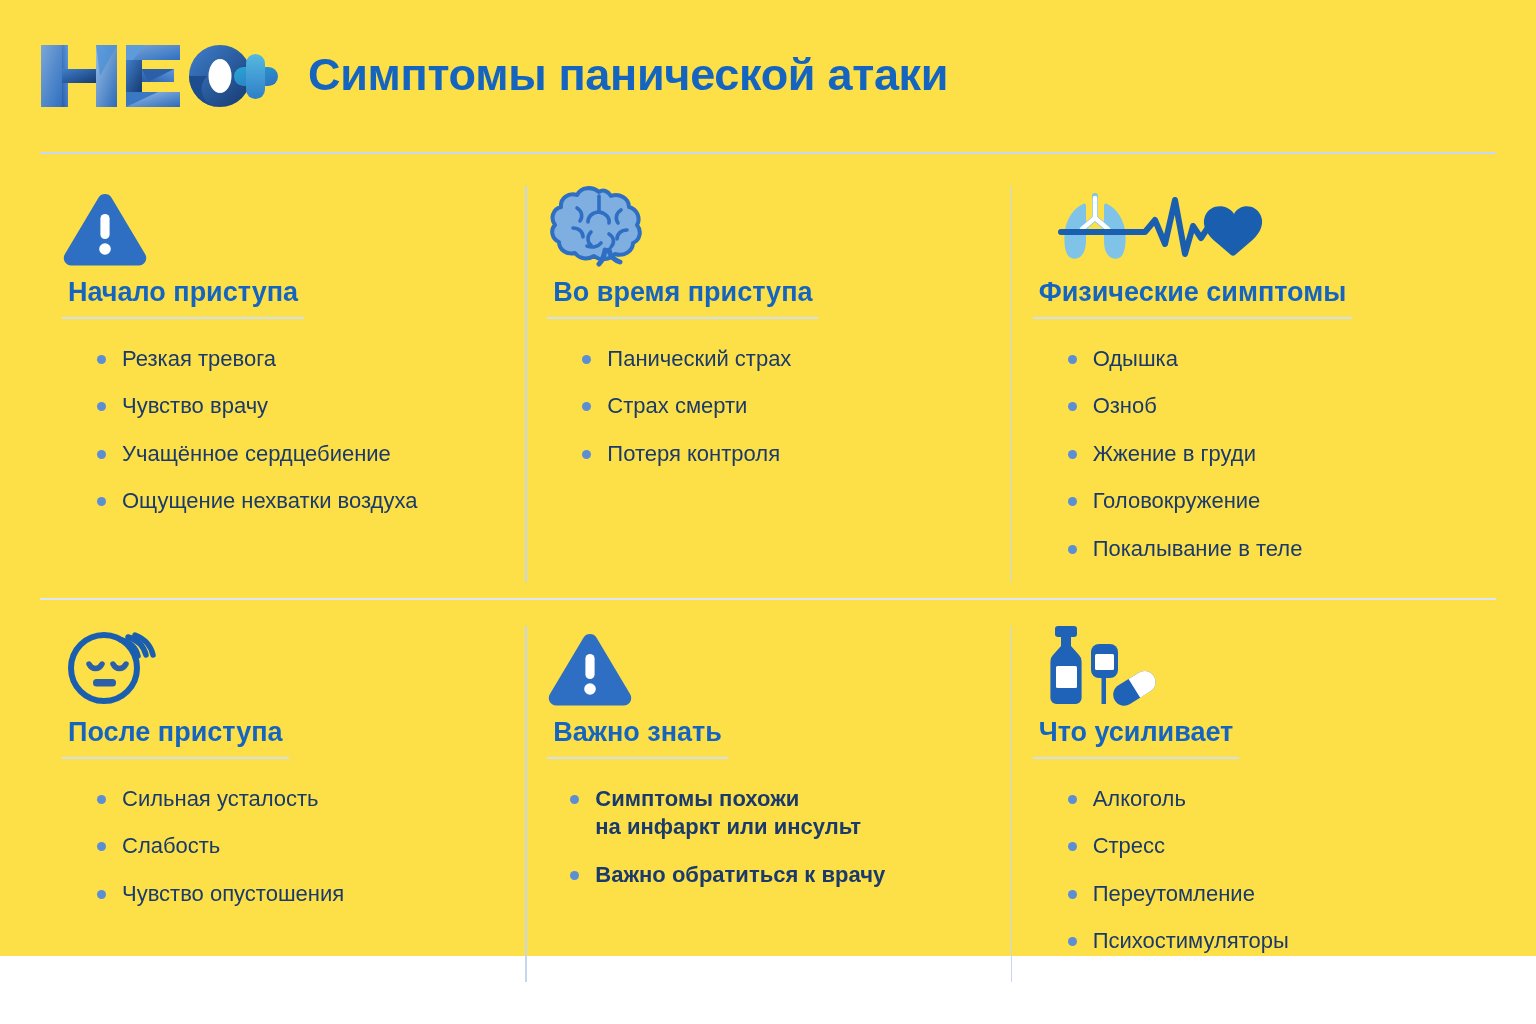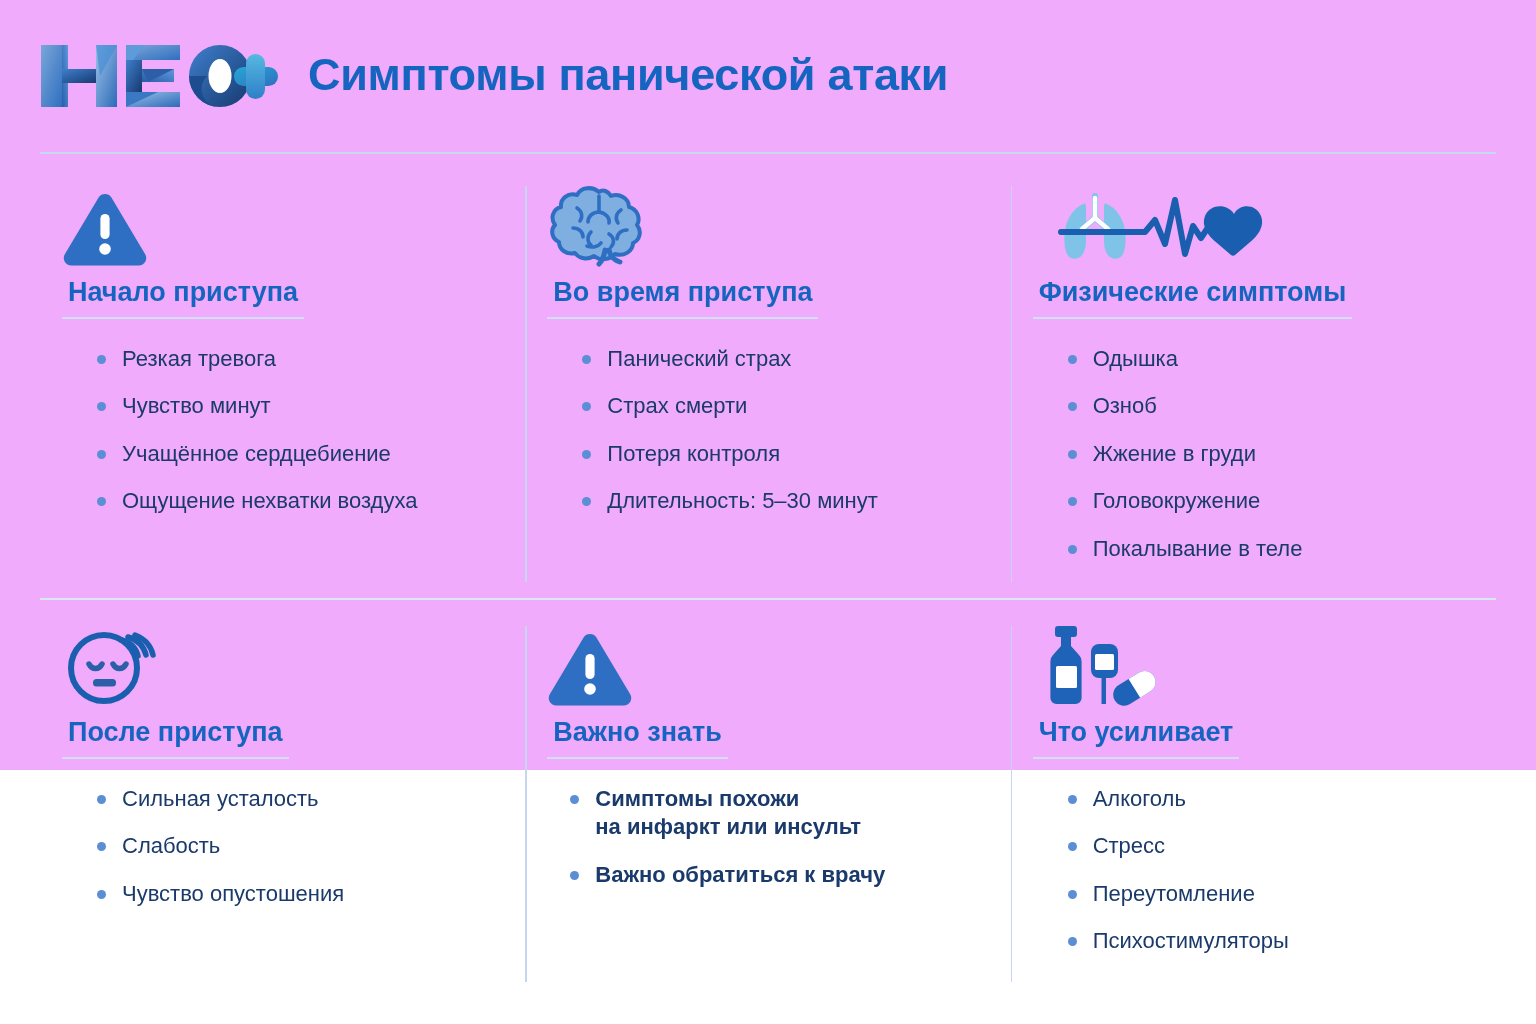--- a/index.html
+++ b/index.html
@@ -8,22 +8,22 @@
     width: 1536px;
     height: 1024px;
     background: #ffffff;
     font-family: "Liberation Sans", "DejaVu Sans", sans-serif;
     overflow: hidden;
   }
 
   .poster {
     position: relative;
     width: 1536px;
-    height: 770px;
-    background: #f0abfc;
+    height: 956px;
+    background: #fde047;
   }
 
   
   .header {
     position: absolute;
     top: 0; left: 0;
     width: 1536px;
     height: 152px;
     display: flex;
     align-items: center;
@@ -219,21 +219,21 @@
         <div class="card-icon">
           <svg width="86" height="76" viewBox="0 0 86 76" xmlns="http://www.w3.org/2000/svg">
             <path d="M36.6 5.5 L2.8 62.2 a7.5 7.5 0 0 0 6.4 11.3 h67.6 a7.5 7.5 0 0 0 6.4 -11.3 L49.4 5.5 a7.5 7.5 0 0 0 -12.8 0 z" fill="#2E6FC4"></path>
             <rect x="38.4" y="22" width="9.2" height="25" rx="4.6" fill="#ffffff"></rect>
             <circle cx="43" cy="57" r="5.8" fill="#ffffff"></circle>
           </svg>
         </div>
         <div class="card-heading">Начало приступа</div>
         <ul class="bullets">
           <li>Резкая тревога</li>
-          <li>Чувство минут</li>
+          <li>Чувство врачу</li>
           <li>Учащённое сердцебиение</li>
           <li>Ощущение нехватки воздуха</li>
         </ul>
       </div>
 
       <div class="card">
         <div class="card-icon">
           <svg width="104" height="84" viewBox="0 0 104 84" xmlns="http://www.w3.org/2000/svg">
             <g fill="#7FAEE0" stroke="#2E6FC4" stroke-width="4" stroke-linejoin="round" stroke-linecap="round">
               <path d="M52 8 c-7 -6 -18 -5 -22 3 c-9 -3 -17 4 -16 12 c-8 2 -11 11 -6 18 c-5 5 -3 14 4 17 c0 8 8 13 16 11 c4 6 13 7 19 3 c6 5 16 4 21 -2 c9 3 18 -3 18 -11 c7 -3 9 -12 4 -18 c4 -7 0 -16 -8 -18 c0 -9 -10 -14 -18 -11 c-3 -5 -8 -7 -12 -4 z"></path>
@@ -252,21 +252,20 @@
             </g>
             <path d="M62 66 c1 6 5 10 11 12" fill="none" stroke="#2E6FC4" stroke-width="5" stroke-linecap="round"></path>
             <path d="M58 66 c-1 7 -3 11 -6 14" fill="none" stroke="#2E6FC4" stroke-width="5" stroke-linecap="round"></path>
           </svg>
         </div>
         <div class="card-heading">Во время приступа</div>
         <ul class="bullets">
           <li>Панический страх</li>
           <li>Страх смерти</li>
           <li>Потеря контроля</li>
-          <li>Длительность: 5–30 минут</li>
         </ul>
       </div>
 
       <div class="card">
         <div class="card-icon">
           <svg width="238" height="76" viewBox="0 0 238 76" xmlns="http://www.w3.org/2000/svg">
 
             <g fill="#7FC4E8">
               <path d="M50 12 c-9 4 -16 14 -18 26 c-1 8 -1 18 2 24 c2 5 9 6 13 3 c4 -3 6 -9 6 -16 V14 c0 -2 -1 -3 -3 -2 z"></path>
               <path d="M74 12 c9 4 16 14 18 26 c1 8 1 18 -2 24 c-2 5 -9 6 -13 3 c-4 -3 -6 -9 -6 -16 V14 c0 -2 1 -3 3 -2 z"></path>

